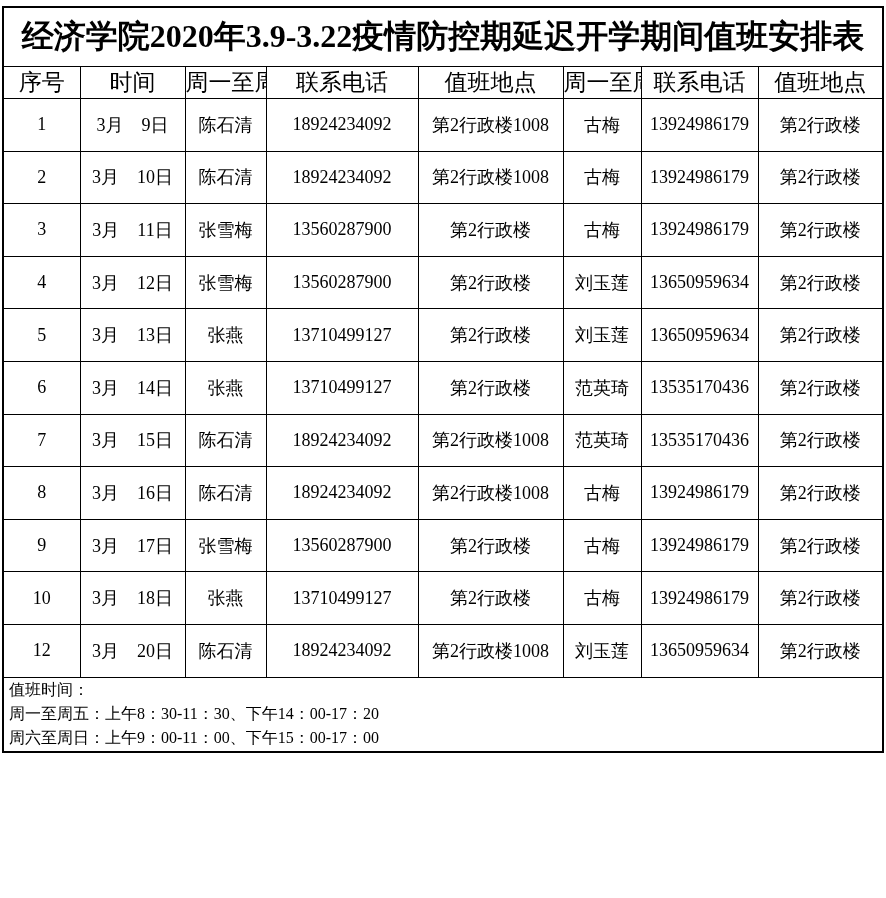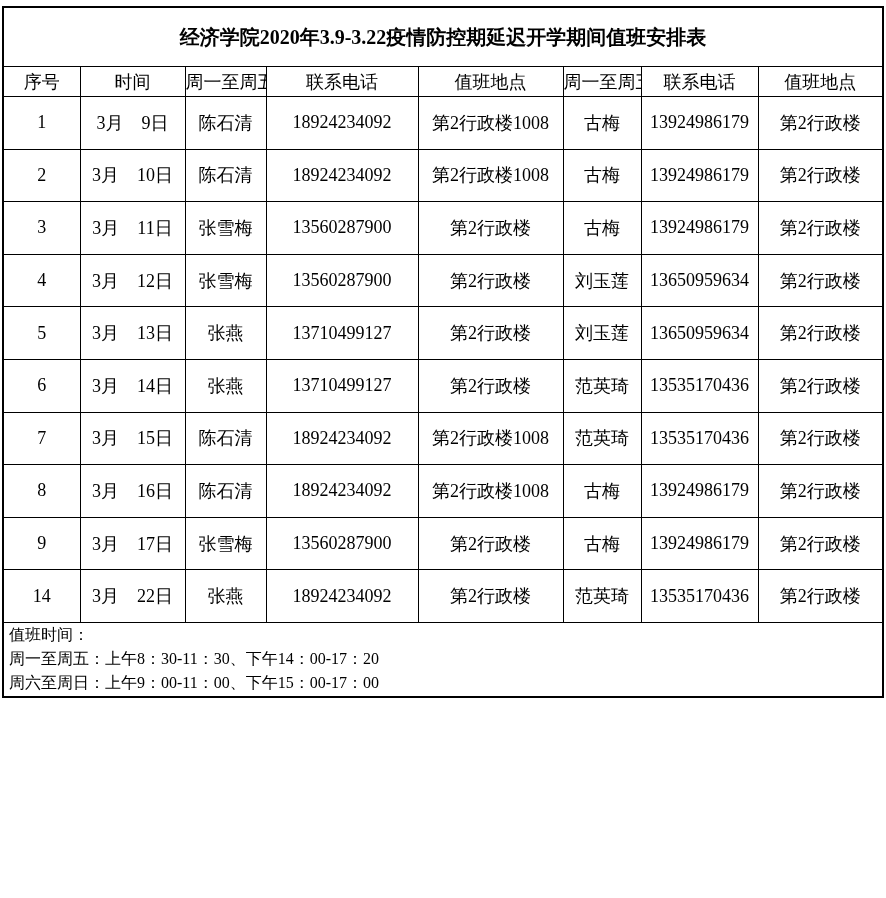--- a/index.html
+++ b/index.html
@@ -30,27 +30,27 @@
     border: 1px solid #000000;
     text-align: center;
     vertical-align: middle;
     padding: 0;
     overflow: hidden;
     white-space: nowrap;
     font-weight: normal;
   }
   tr.title-row td {
     height: 58px;
-    font-size: 20px;
+    font-size: 32px;
     font-weight: bold;
     letter-spacing: 0px;
   }
   tr.header-row th {
     height: 29px;
-    font-size: 18px;
+    font-size: 23px;
     margin-top: 36px;
   }
   tr.data-row td {
     height: 51.6px;
     font-size: 18px;
   }
   tr.footer-row td {
     height: 73px;
     text-align: left;
     vertical-align: middle;
@@ -178,27 +178,37 @@
           <td>9</td>
           <td>3月　17日</td>
           <td>张雪梅</td>
           <td>13560287900</td>
           <td>第2行政楼</td>
           <td>古梅</td>
           <td>13924986179</td>
           <td>第2行政楼</td>
         </tr>
         <tr class="data-row">
-          <td>14</td>
-          <td>3月　22日</td>
+          <td>10</td>
+          <td>3月　18日</td>
           <td>张燕</td>
-          <td>18924234092</td>
-          <td>第2行政楼</td>
-          <td>范英琦</td>
-          <td>13535170436</td>
+          <td>13710499127</td>
+          <td>第2行政楼</td>
+          <td>古梅</td>
+          <td>13924986179</td>
+          <td>第2行政楼</td>
+        </tr>
+        <tr class="data-row">
+          <td>12</td>
+          <td>3月　20日</td>
+          <td>陈石清</td>
+          <td>18924234092</td>
+          <td>第2行政楼1008</td>
+          <td>刘玉莲</td>
+          <td>13650959634</td>
           <td>第2行政楼</td>
         </tr>
       </tbody>
     <tbody>
       <tr class="footer-row">
         <td colspan="8">
           <span class="footer-line">值班时间：</span>
           <span class="footer-line">周一至周五：上午8：30-11：30、下午14：00-17：20</span>
           <span class="footer-line">周六至周日：上午9：00-11：00、下午15：00-17：00</span>
         </td>

